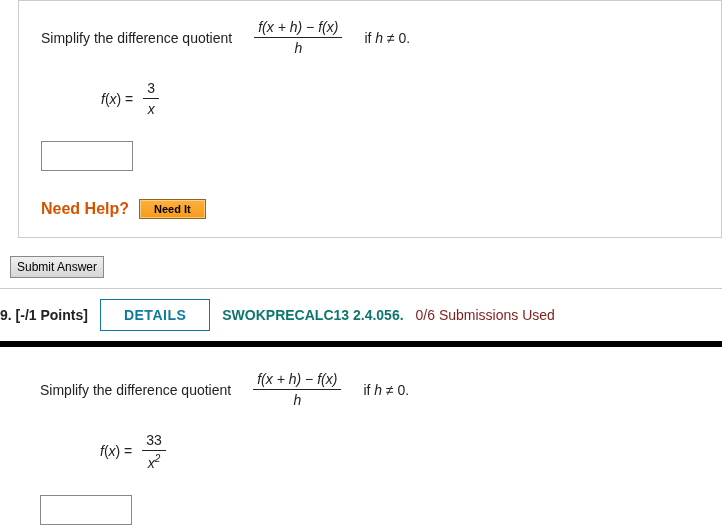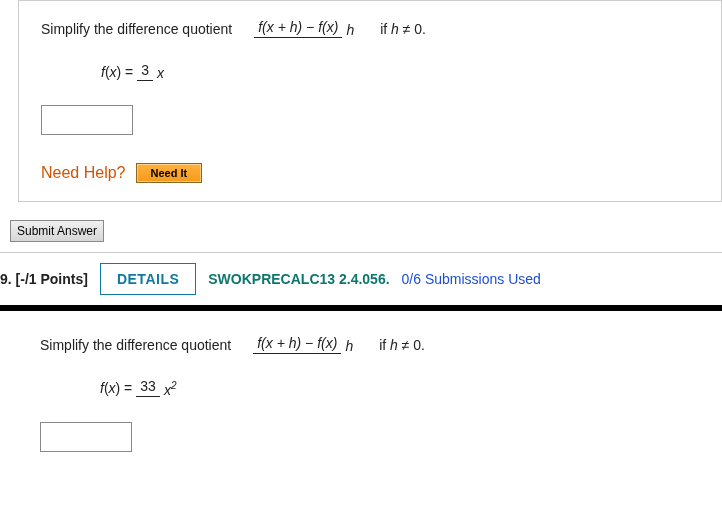--- a/index.html
+++ b/index.html
@@ -19,59 +19,59 @@
   }
   .prompt-line {
     display: flex;
     align-items: center;
     flex-wrap: wrap;
     gap: 18px;
     margin-bottom: 24px;
   }
   .fraction {
     display: inline-flex;
-    flex-direction: row;
+    flex-direction: column;
     align-items: center;
     vertical-align: middle;
     font-style: italic;
     margin: 0 4px;
   }
   .fraction .num {
     padding: 0 4px 2px 4px;
     border-bottom: 1px solid #222;
     text-align: center;
     white-space: nowrap;
   }
   .fraction .den {
     padding: 2px 4px 0 4px;
     text-align: center;
   }
   .italic { font-style: italic; }
   .func-def {
     display: flex;
     align-items: center;
-    gap: 0;
+    gap: 6px;
     margin-left: 60px;
     margin-bottom: 24px;
   }
   .answer-input {
     width: 92px;
     height: 30px;
     border: 1px solid #888;
     background: #fff;
     margin-bottom: 28px;
   }
   .need-help-row {
     display: flex;
     align-items: center;
     gap: 10px;
   }
   .need-help {
     color: #d35400;
-    font-weight: normal;
+    font-weight: bold;
     font-size: 16px;
   }
   .help-btn {
     background: linear-gradient(#ffb13d, #f59a1d);
     border: 1px solid #8a6820;
     padding: 3px 14px;
     font-size: 11px;
     font-weight: bold;
     cursor: pointer;
     color: #000;
@@ -97,33 +97,33 @@
     margin-top: 6px;
   }
   .header-row .qnum {
     font-weight: bold;
     font-size: 14px;
   }
   .details-btn {
     border: 1px solid #0f7a9e;
     color: #0f7a9e;
     background: #fff;
-    padding: 7px 16px;
+    padding: 7px 23px;
     font-weight: bold;
     font-size: 14px;
     cursor: pointer;
     letter-spacing: 0.5px;
   }
   .textbook-ref {
     font-weight: bold;
     font-size: 14px;
     color: #0f766e;
   }
   .subs-used {
-    color: #1d4ed8;
+    color: #7f1d1d;
     font-size: 14px;
   }
   .sup { font-size: 10px; vertical-align: super; }
 </style>
 </head>
 <body>
 
 <div class="question-box">
   <div class="prompt-line">
     <span>Simplify the difference quotient</span>

